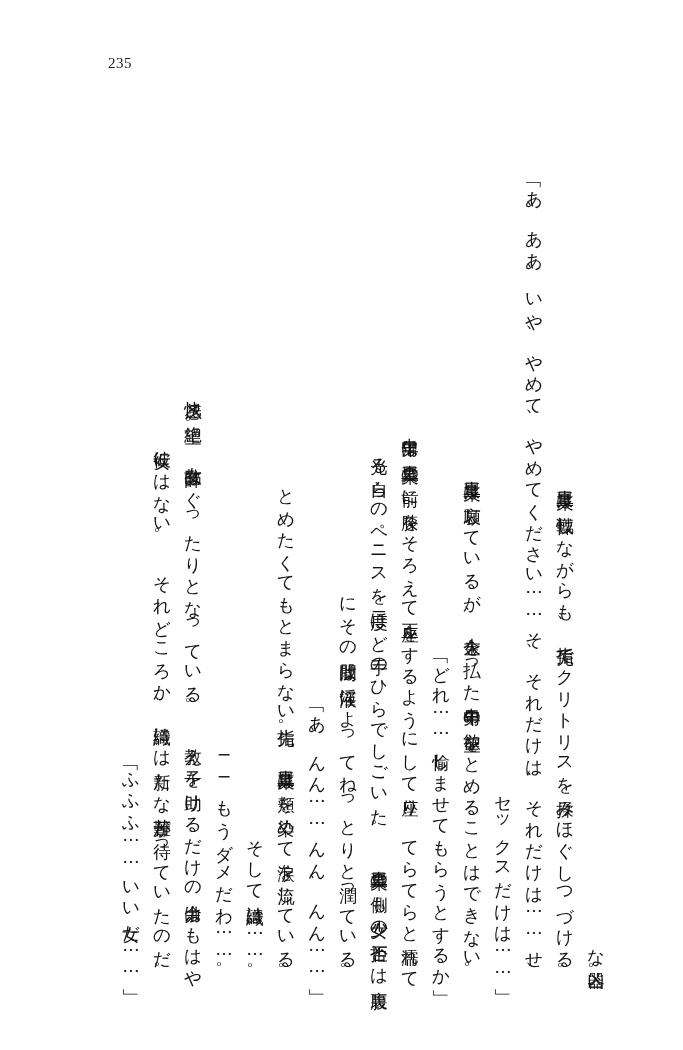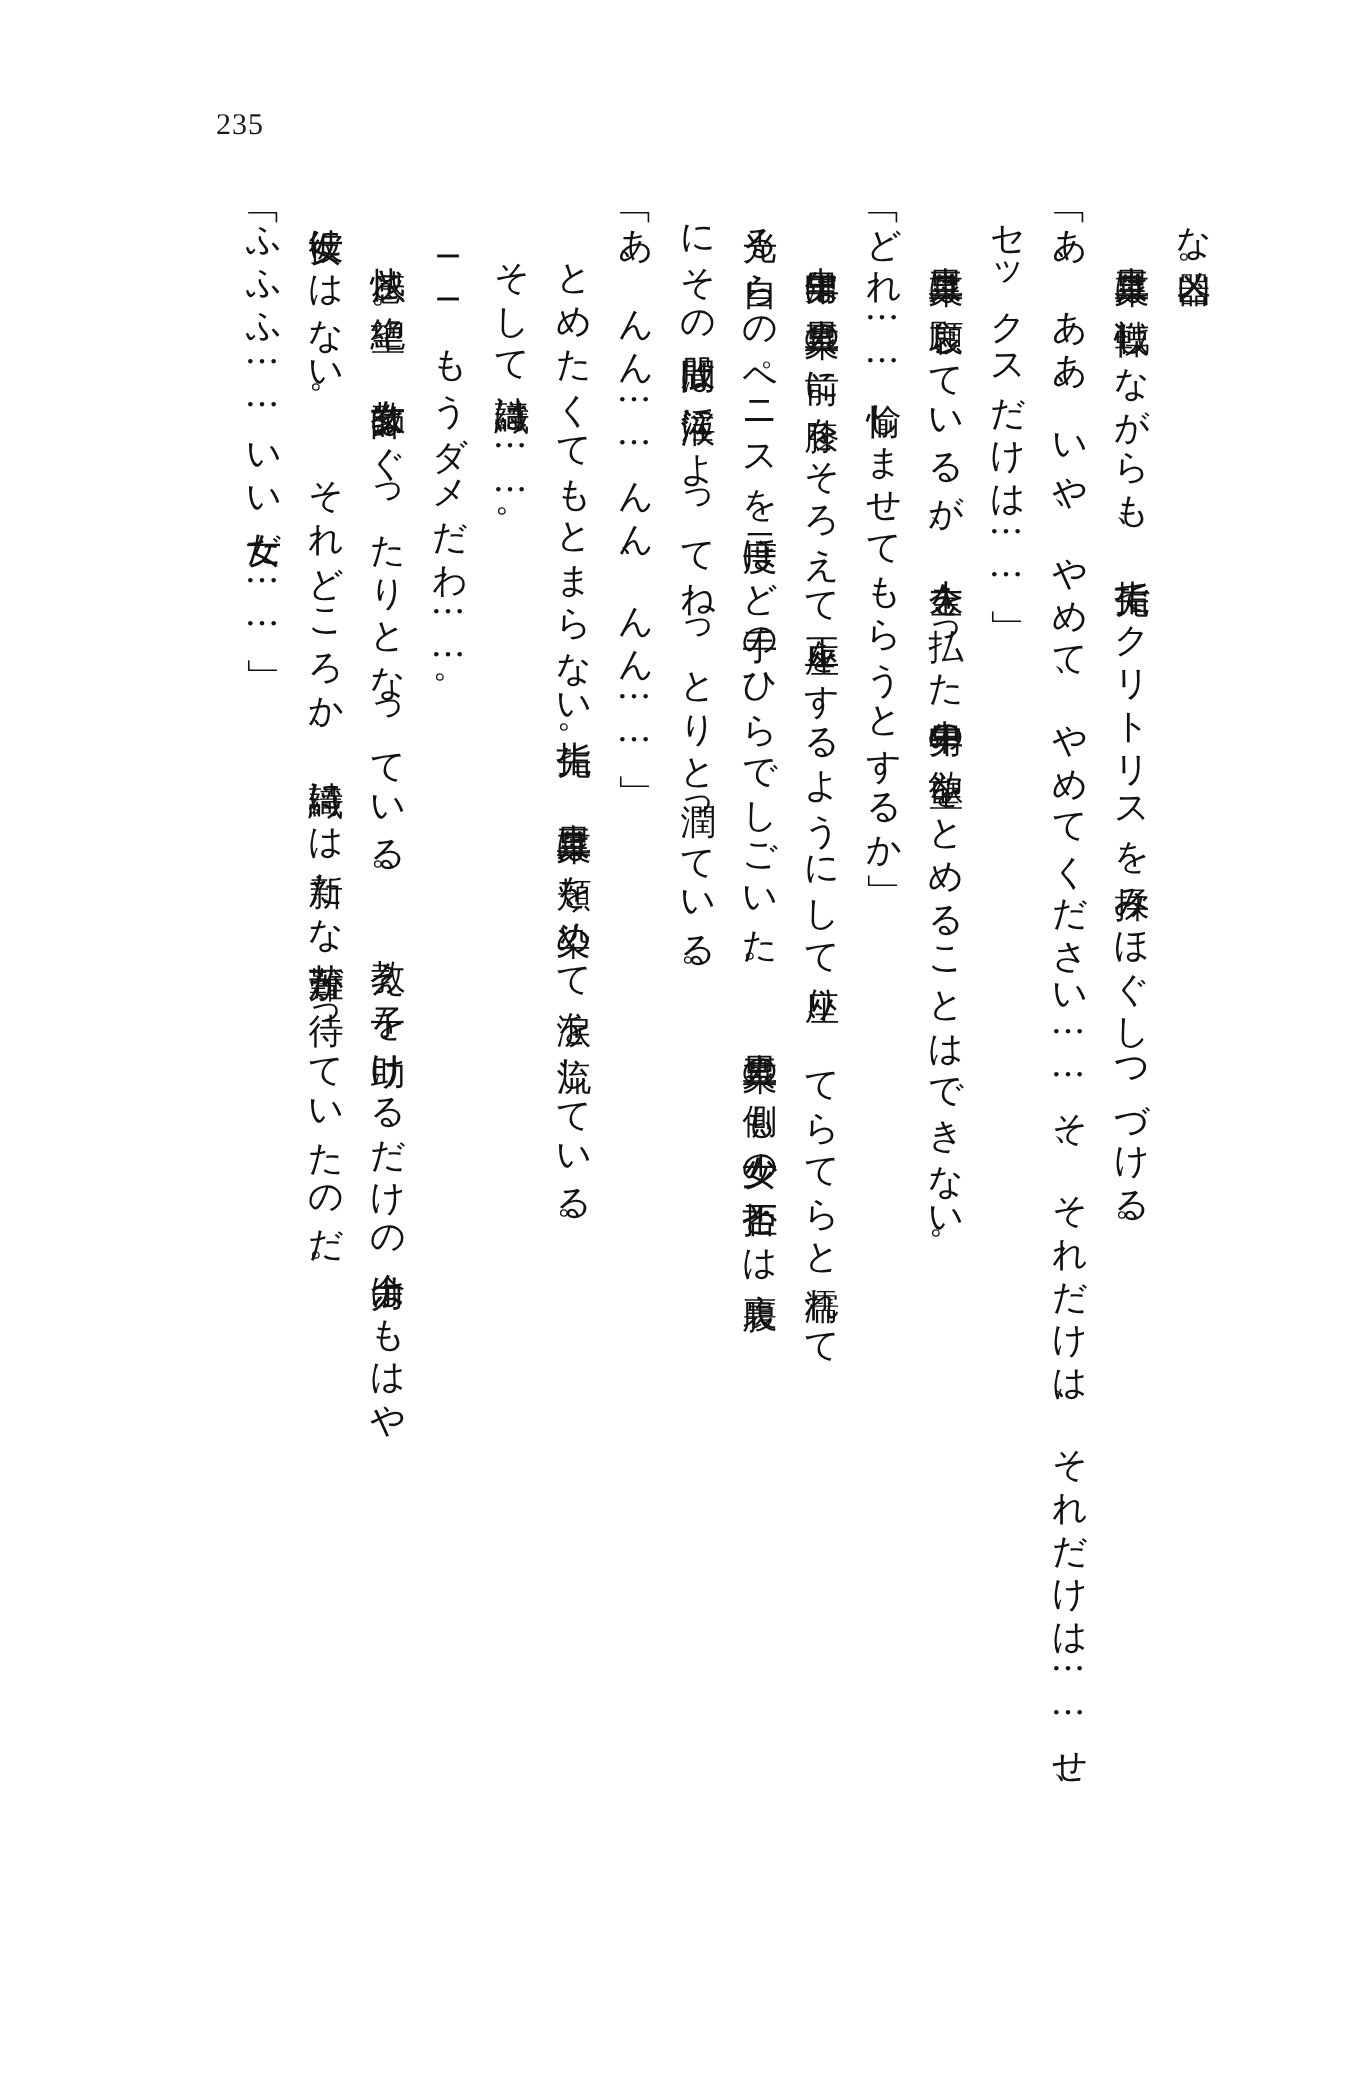--- a/index.html
+++ b/index.html
@@ -10,20 +10,21 @@
   body {
     font-family: "Liberation Serif", "DejaVu Serif", serif;
     color: #111111;
   }
   .page {
     position: relative;
     width: 683px;
     height: 1050px;
     background: #ffffff;
     overflow: hidden;
+    text-align: right;
   }
   .page-number {
     position: absolute;
     top: 55px;
     left: 108px;
     font-size: 15px;
     letter-spacing: 0.5px;
     color: #1a1a1a;
     font-family: "Liberation Serif", "DejaVu Serif", serif;
   }

